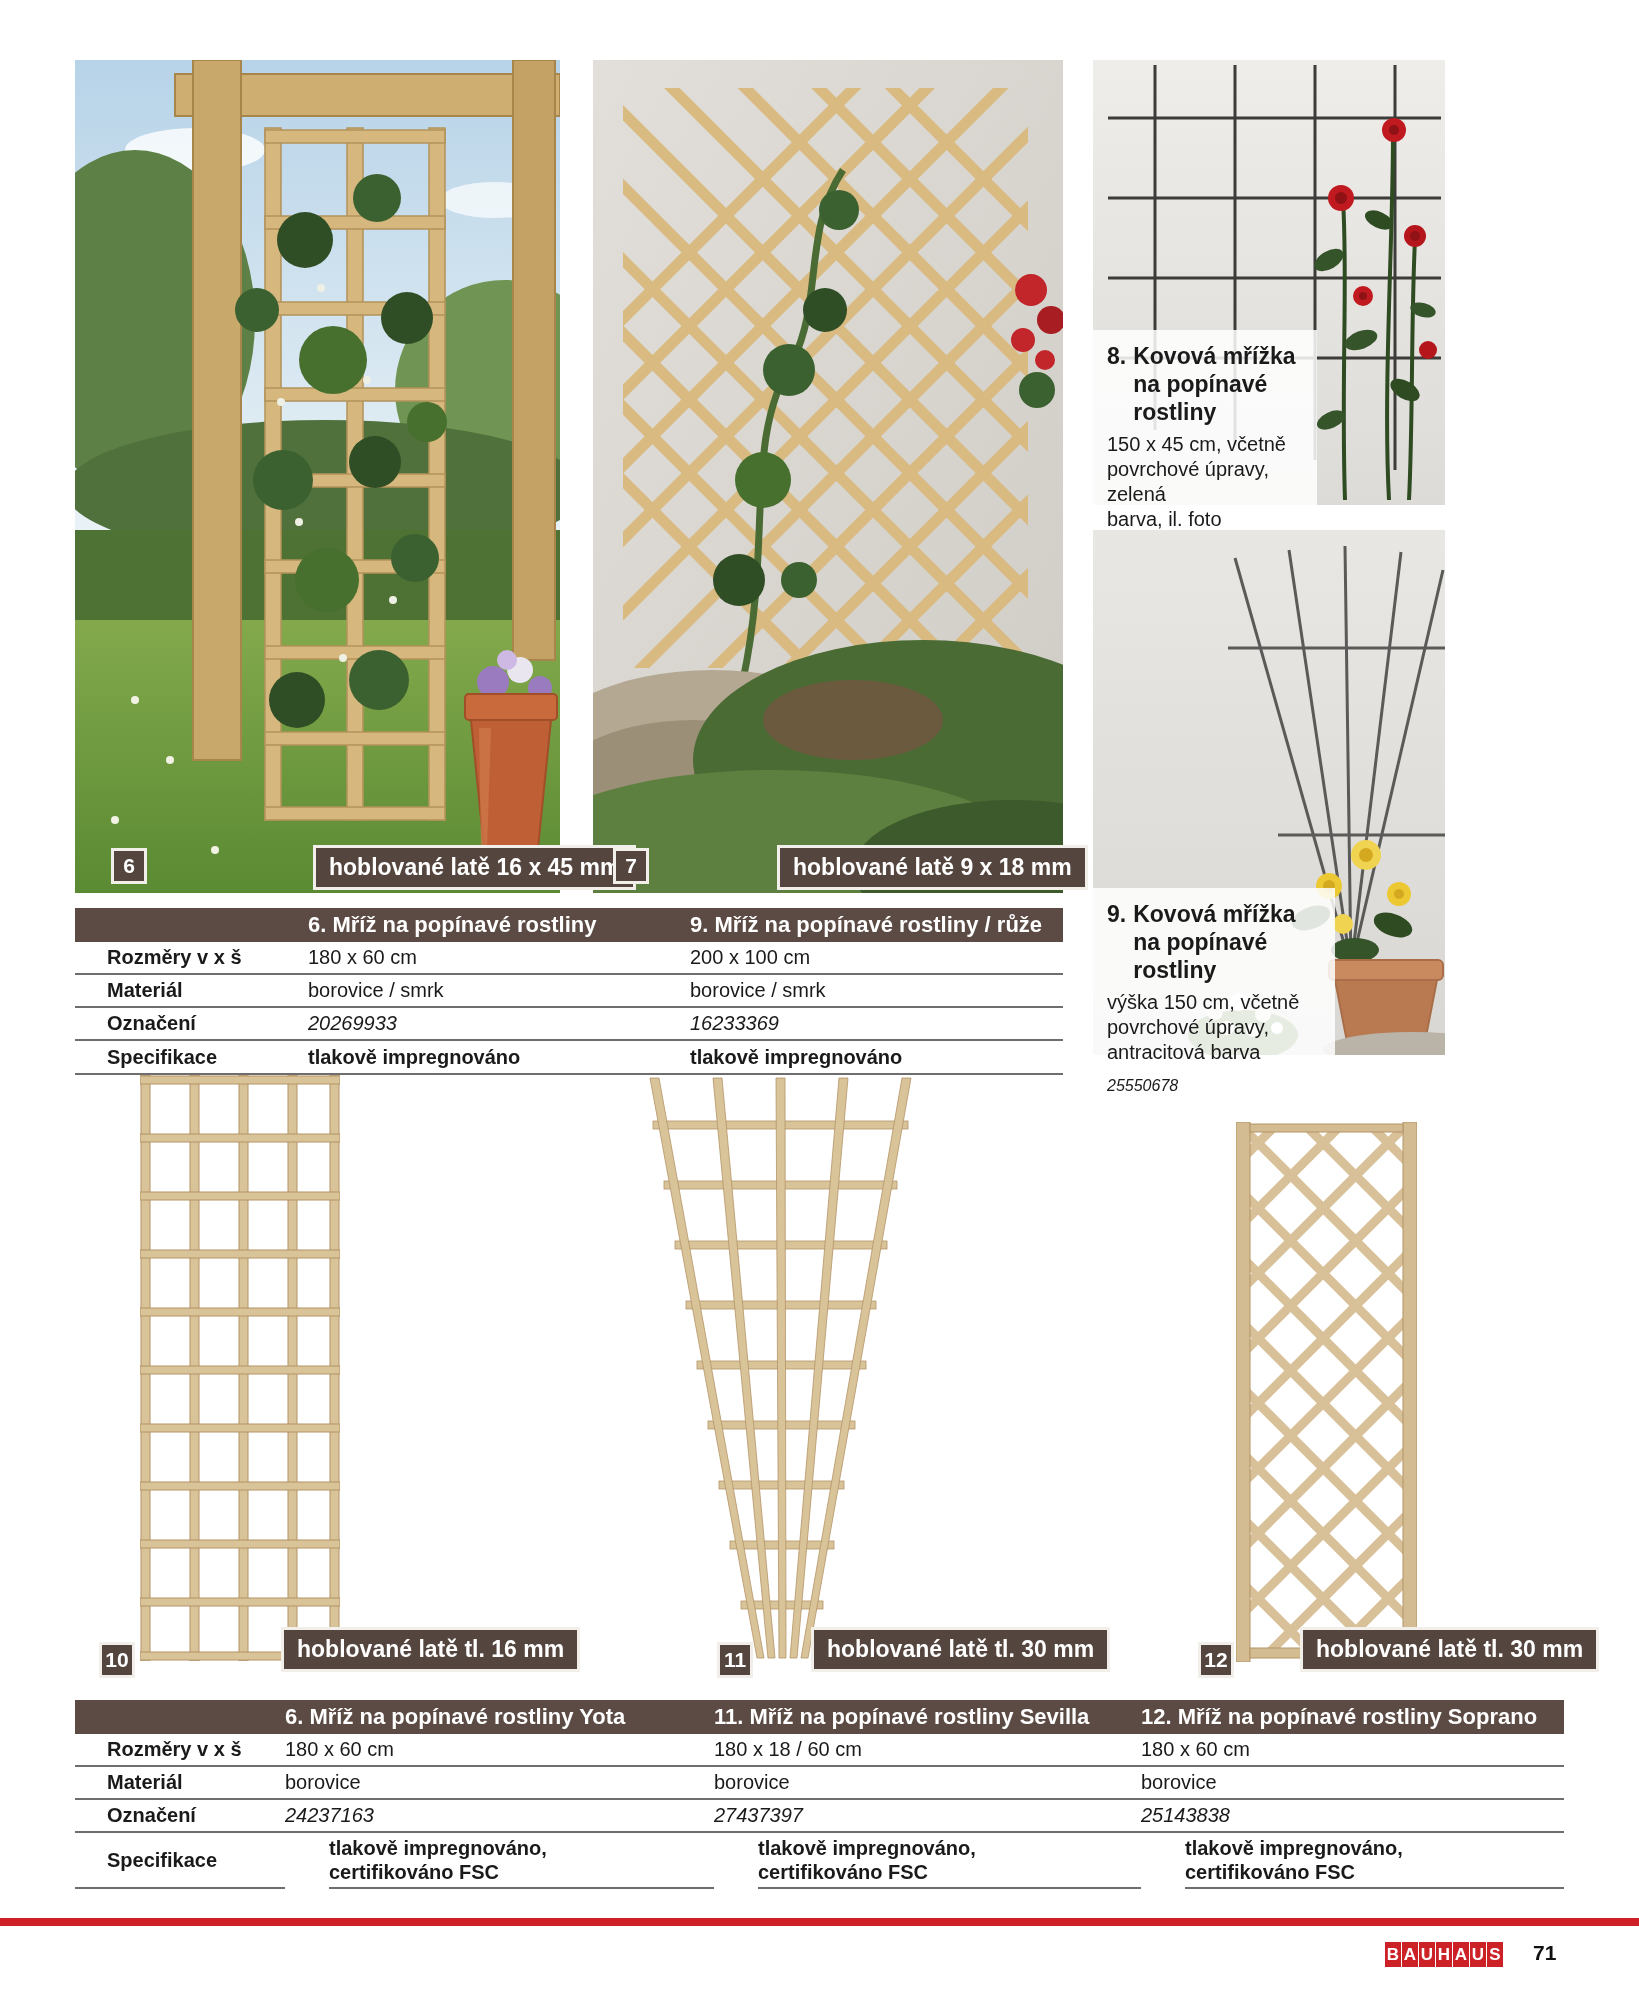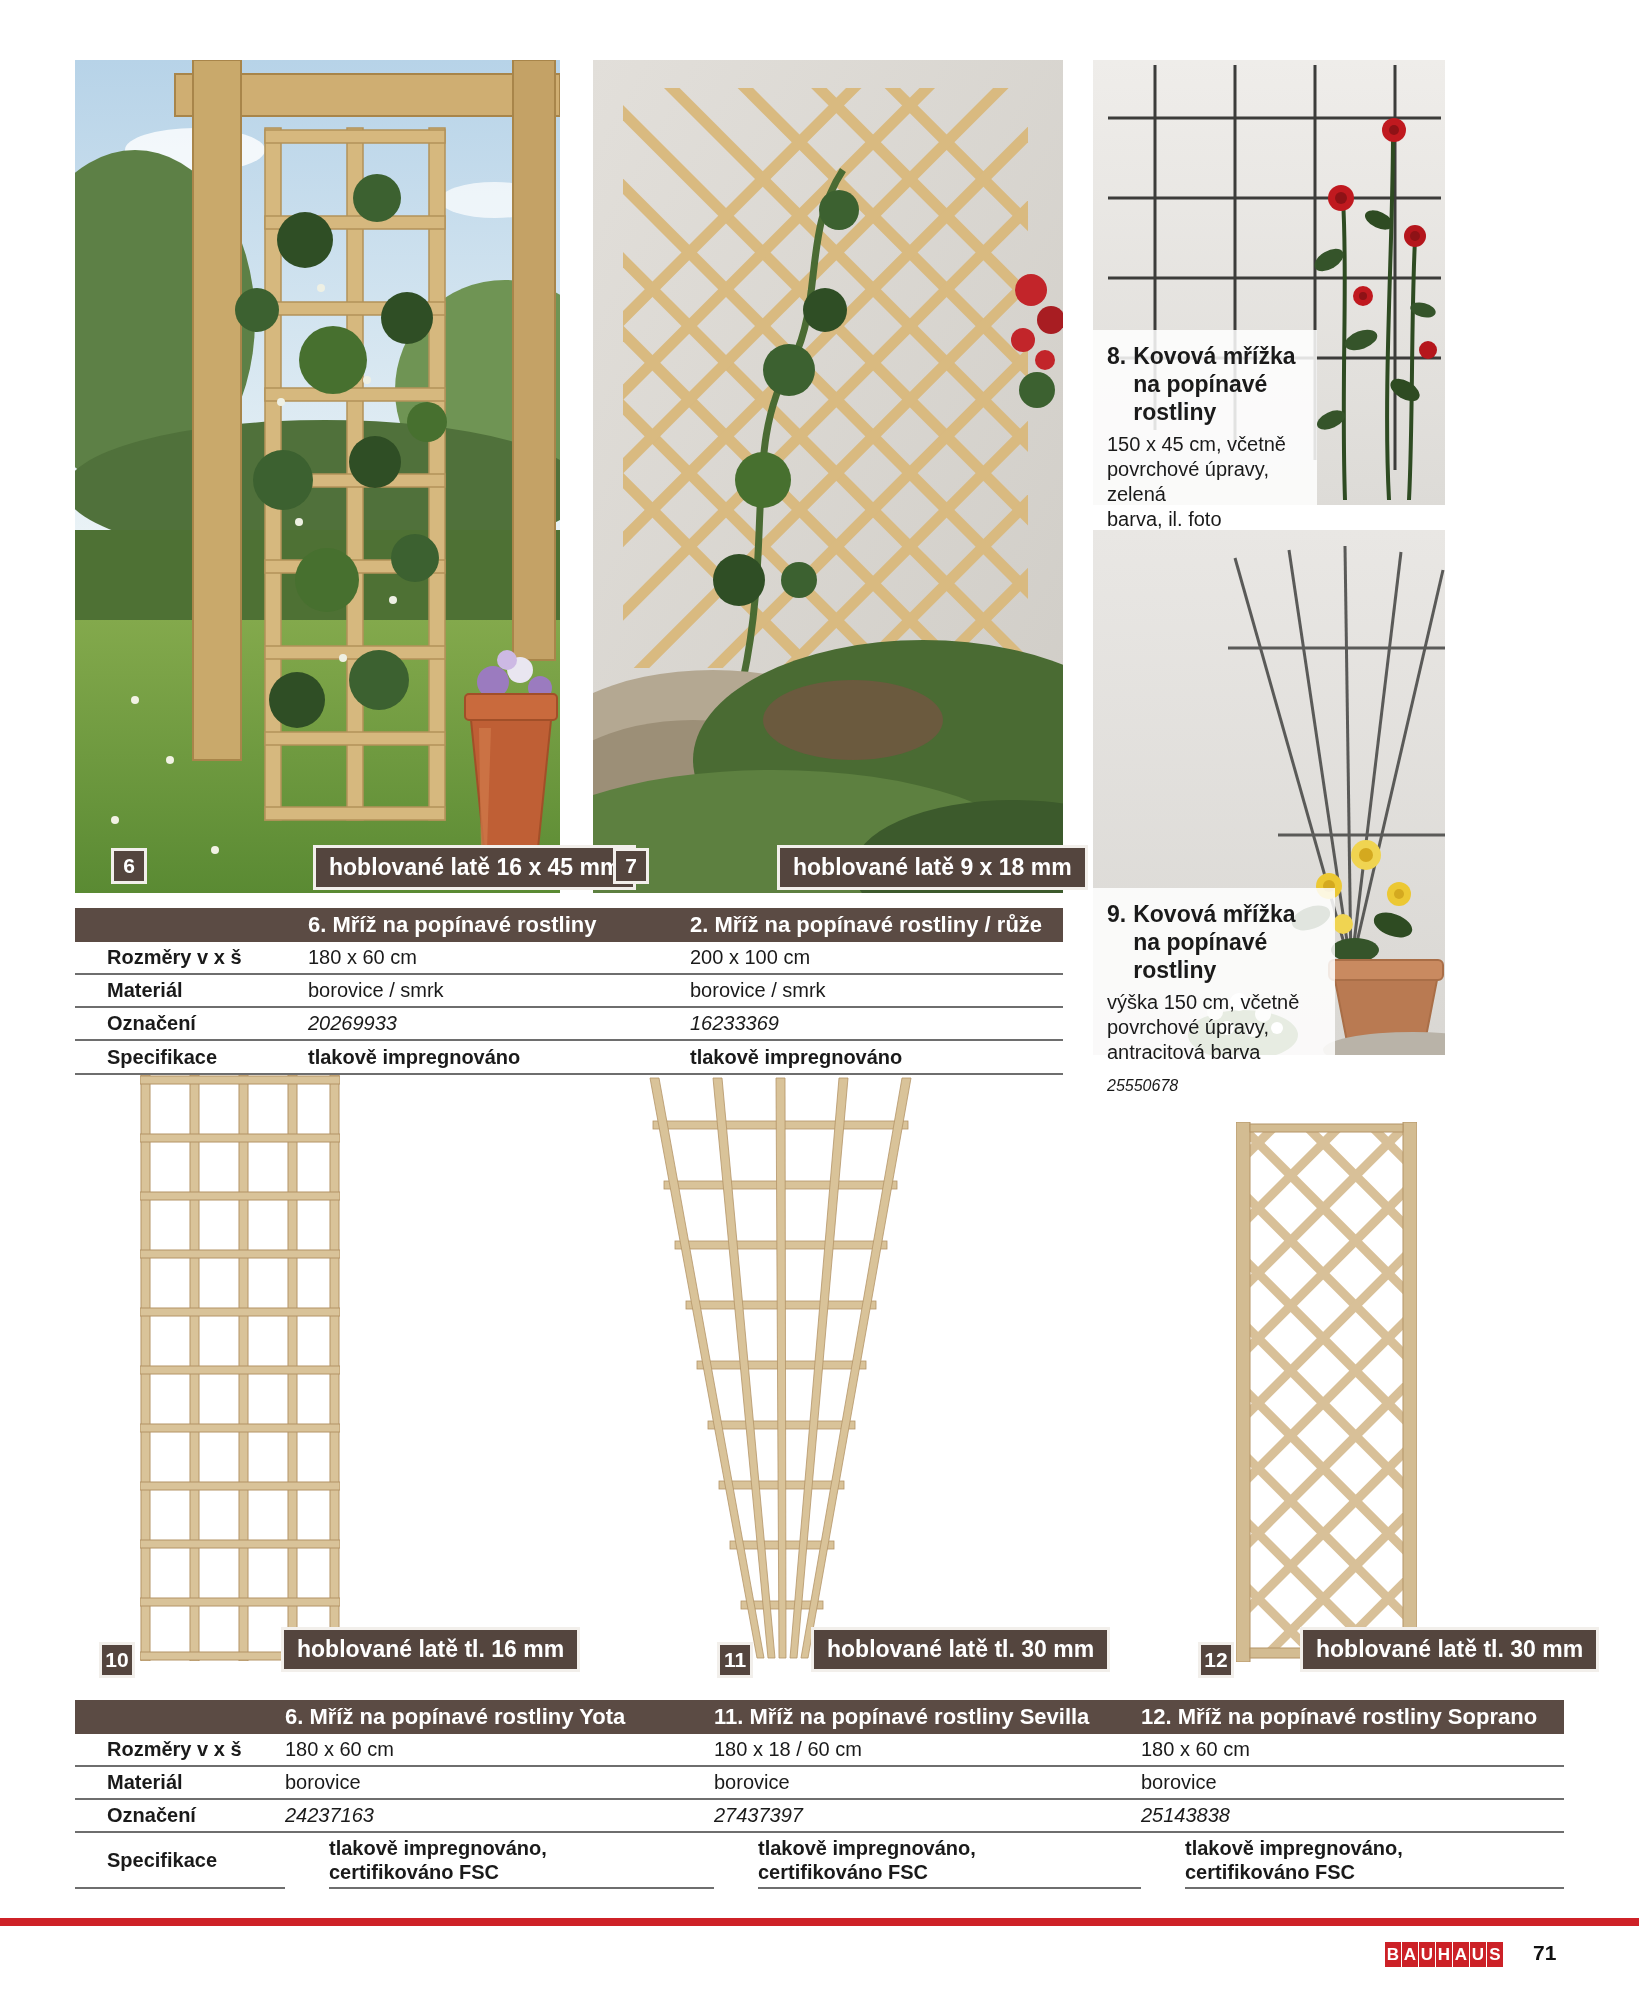--- a/index.html
+++ b/index.html
@@ -308,21 +308,21 @@
     </div>
     <div class="d">výška 150 cm, včetně
 povrchové úpravy,
 antracitová barva</div>
     <div class="sku">25550678</div>
   </div>
 
   <div id="table1" class="tbl">
     <div class="th"></div>
     <div class="th">6. Mříž na popínavé rostliny</div>
-    <div class="th">2. Mříž na popínavé rostliny / růže</div>
+    <div class="th">9. Mříž na popínavé rostliny / růže</div>
 
     <div class="rl">Rozměry v x š</div>
     <div class="rv">180 x 60 cm</div>
     <div class="rv">200 x 100 cm</div>
 
     <div class="rl">Materiál</div>
     <div class="rv">borovice / smrk</div>
     <div class="rv">borovice / smrk</div>
 
     <div class="rl">Označení</div>

